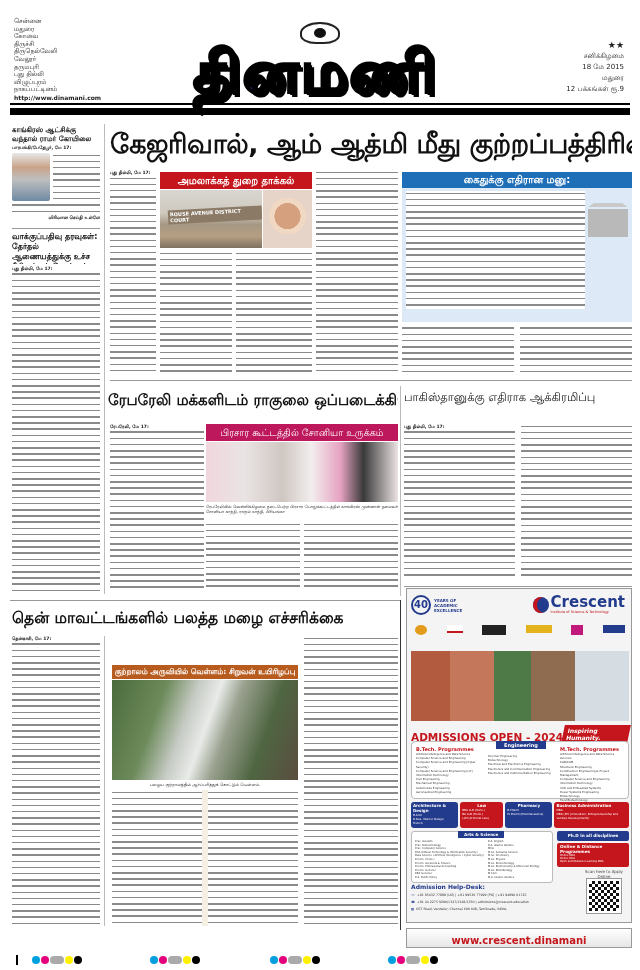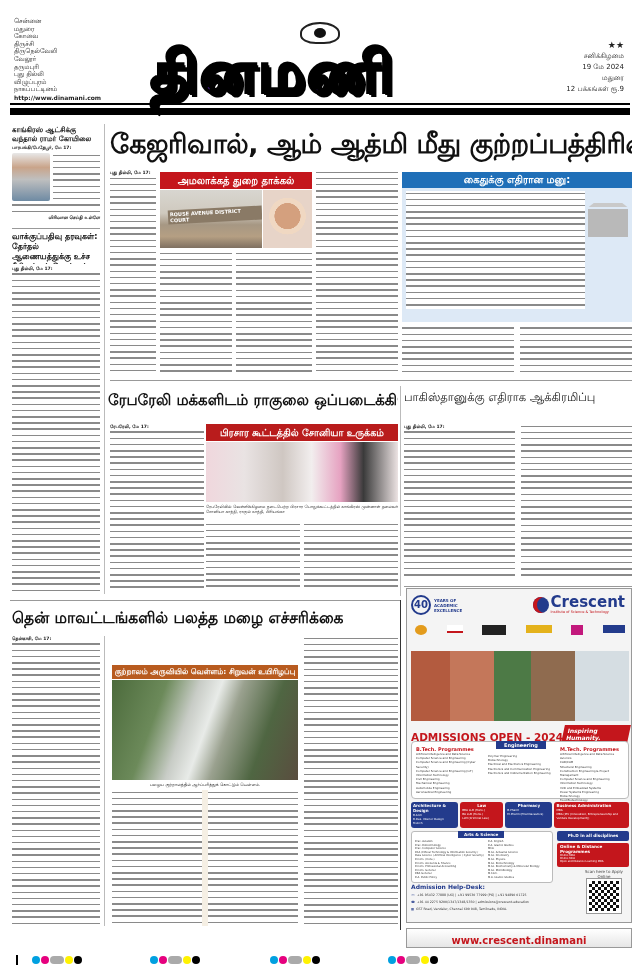--- a/index.html
+++ b/index.html
@@ -3,33 +3,33 @@
 <meta charset="utf-8">
 <style>
 *{box-sizing:border-box;margin:0;padding:0}
 body{width:640px;height:970px;background:#fff;font-family:"DejaVu Sans",sans-serif;color:#111;position:relative;overflow:hidden}
 .abs{position:absolute}
 .masthead-cities{left:14px;top:18px;width:90px;font-size:6.5px;line-height:7.6px;color:#222}
 .masthead-cities div{white-space:nowrap}
 .masthead-cities .url{font-weight:bold;font-size:6px}
 .emblem{left:300px;top:22px;width:40px;height:22px;border-radius:50% 50% 40% 40%;background:#fff;border:2px solid #222}
 .emblem:before{content:"";position:absolute;left:12px;top:4px;width:12px;height:10px;border-radius:50%;background:#111}
-.logo-text{left:150px;top:40px;width:330px;height:64px;font-family:"DejaVu Serif",serif;font-weight:bold;font-size:58px;line-height:64px;color:#4c1d95;-webkit-text-stroke:2px #000;text-shadow:2px 2px 0 #000,4px 4px 0 #000;letter-spacing:2px}
+.logo-text{left:150px;top:40px;width:330px;height:64px;font-family:"DejaVu Serif",serif;font-weight:bold;font-size:58px;line-height:64px;text-align:center;color:#4c1d95;-webkit-text-stroke:2px #000;text-shadow:2px 2px 0 #000,4px 4px 0 #000;letter-spacing:2px}
 .dateinfo{right:16px;top:40px;width:100px;text-align:right;font-size:7px;line-height:11px;color:#222}
 .rule1{left:10px;top:103px;width:620px;height:2px;background:#000}
 .rule2{left:10px;top:108px;width:620px;height:7px;background:#000}
 .vline{background:#bbb;width:1px}
 .hline{background:#999;height:1px}
 .txt{font-size:4.6px;line-height:6.2px;color:#333;text-align:justify;overflow:hidden}
 .txtfill{background:repeating-linear-gradient(#fff 0 1.5px,#8a8a8a 1.5px 3px,#fff 3px 6.2px)}
 .head-big{font-weight:bold;color:#111;white-space:nowrap;overflow:hidden;font-family:"DejaVu Sans",sans-serif}
 .redbar{background:#c4161c;color:#fff;font-weight:bold;text-align:center;white-space:nowrap;overflow:hidden}
 .bluebox{background:#dde9f6}
 .bluehead{background:#1f6fb8;color:#fff;text-align:center;font-weight:bold;line-height:12px;font-size:10px}
-.pinkbar{background:#b91c1c;color:#fff;text-align:center;font-weight:bold;white-space:nowrap;overflow:hidden}
+.pinkbar{background:#be185d;color:#fff;text-align:center;font-weight:normal;white-space:nowrap;overflow:hidden}
 .orangebar{background:#c9621a;color:#fff;text-align:center;font-weight:bold;white-space:nowrap;overflow:hidden}
 .photo{overflow:hidden}
 .ad{border:1px solid #999;background:#f2f2f2}
 .colorbar{display:flex;gap:1px;align-items:center}
 .colorbar span{display:inline-block;width:8px;height:8px;border-radius:50%}
 .colorbar .gray{width:14px;border-radius:4px;background:#aaa}
 </style>
 </head>
 <body>
 
@@ -44,21 +44,21 @@
   <div data-name="city">புது தில்லி</div>
   <div data-name="city">விழுப்புரம்</div>
   <div data-name="city">நாகப்பட்டினம்</div>
   <div class="url" data-name="website-link">http://www.dinamani.com</div>
 </div>
 <div class="abs emblem" data-name="emblem-icon"></div>
 <div class="abs logo-text" data-name="newspaper-logo">தினமணி</div>
 <div class="abs dateinfo" data-name="date-info">
   <div data-name="edition-stars" style="font-size:9px">★★</div>
   <div data-name="day">சனிக்கிழமை</div>
-  <div data-name="date">19 மே 2024</div>
+  <div data-name="date">18 மே 2015</div>
   <div data-name="edition">மதுரை</div>
   <div data-name="pages-price">12 பக்கங்கள் ரூ.9</div>
 </div>
 <div class="abs rule1" data-name="masthead-rule"></div>
 <div class="abs rule2" data-name="masthead-rule-thick"></div>
 
 <div class="abs" data-name="side-story-ram-temple" style="left:12px;top:126px;width:88px;height:100px">
   <div class="head-big" data-name="side-headline" style="font-size:7px;line-height:9px;white-space:normal;height:18px">காங்கிரஸ் ஆட்சிக்கு வந்தால் ராமர் கோயிலை இடித்துவிடுவர்</div>
   <div data-name="dateline" style="font-size:4.5px;font-weight:bold;margin-top:1px">பாரபங்கி/பேதேபூர், மே 17:</div>
   <div style="display:flex;gap:3px;margin-top:2px">

